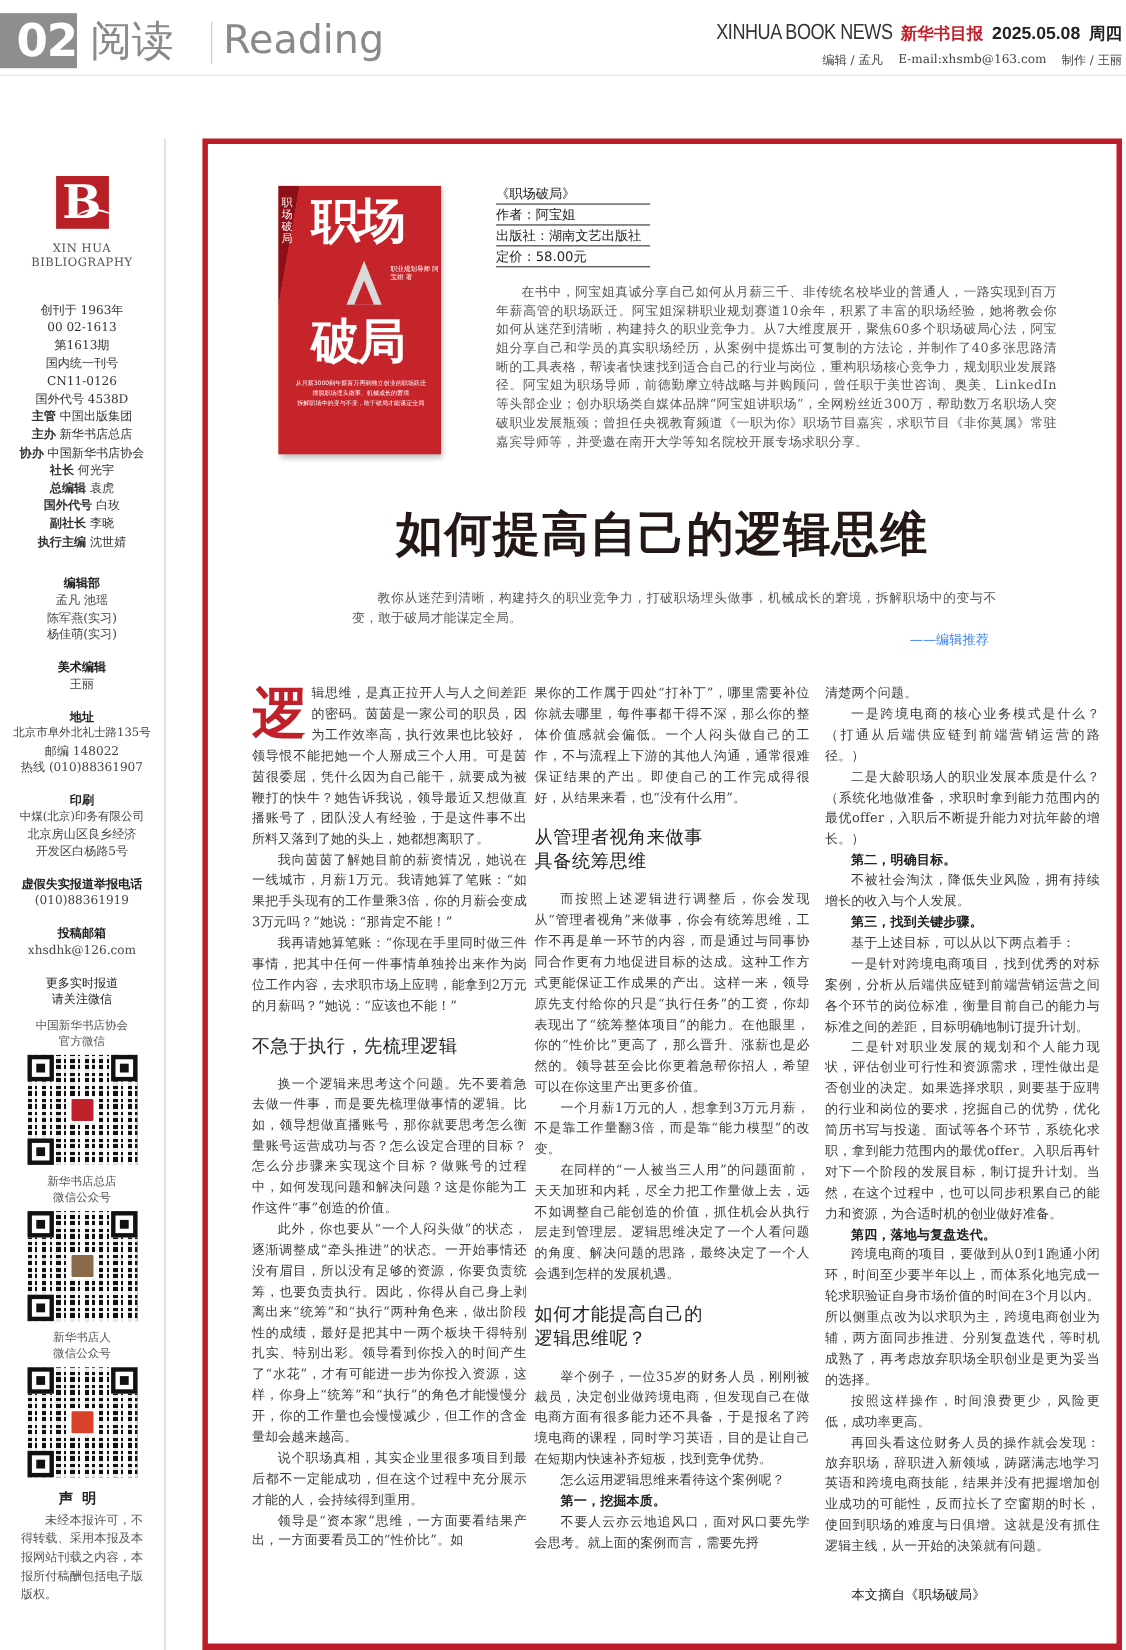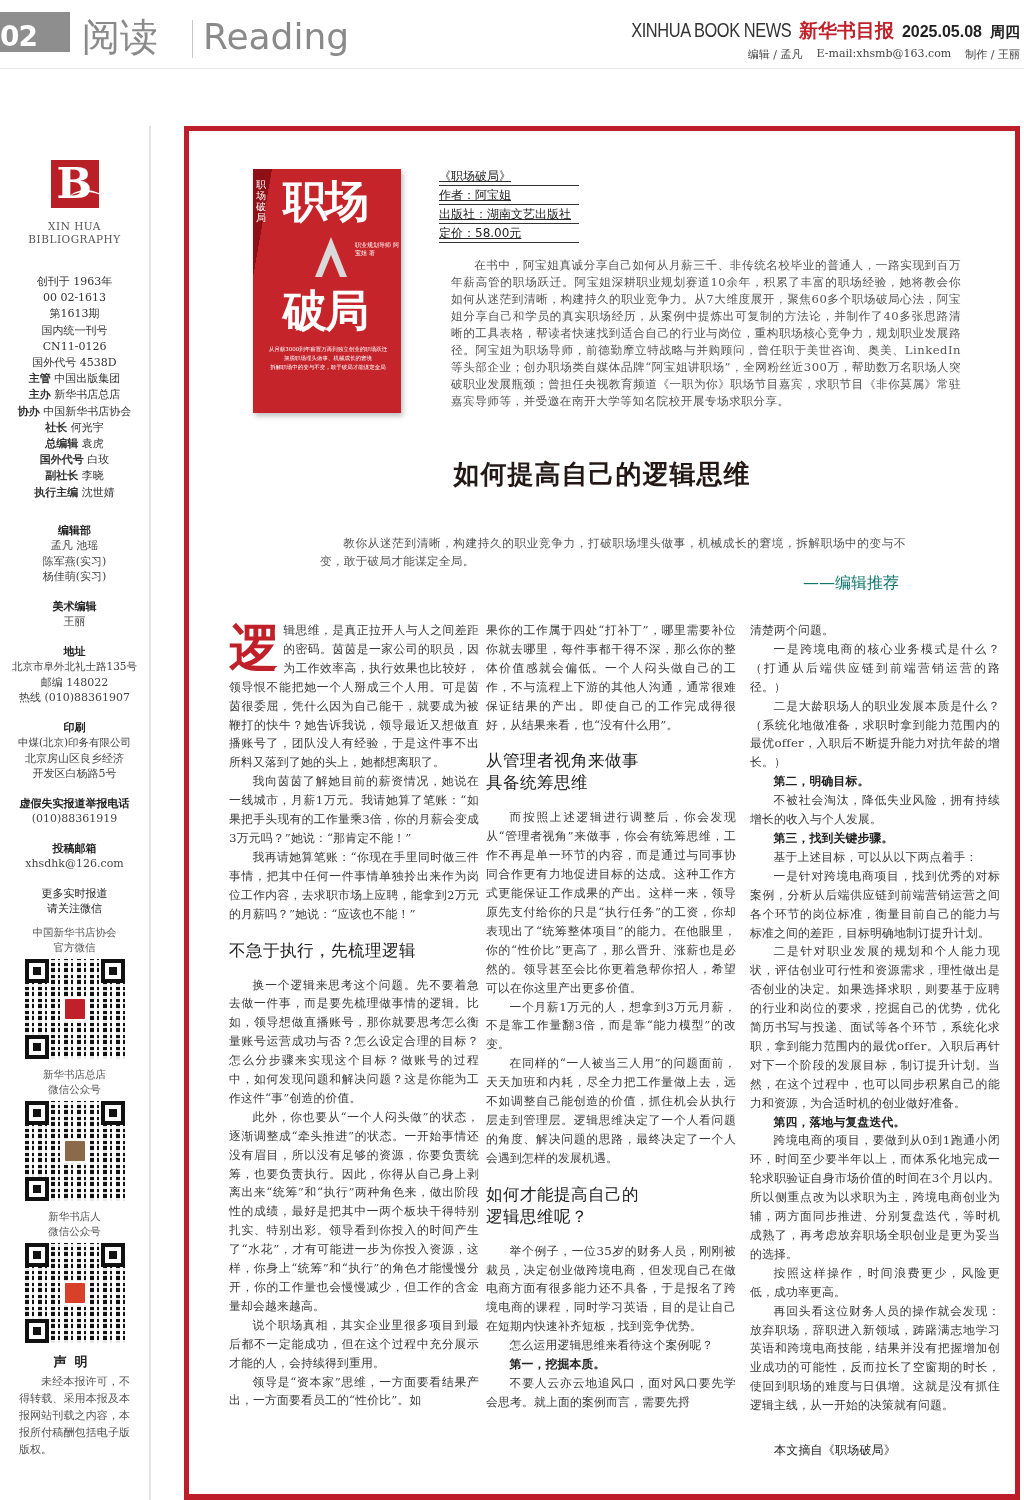--- a/index.html
+++ b/index.html
@@ -1,28 +1,28 @@
 <!DOCTYPE html>
 <html><head>
 <meta charset="utf-8">
 <style>
   * { box-sizing: border-box; margin: 0; padding: 0; }
   html, body { width: 1024px; height: 1500px; background: #ffffff; overflow: hidden; }
   body { position: relative; font-family: "DejaVu Serif", "Liberation Serif", serif; color: #2a2a2a; }
 
   
   .hdr { position: absolute; left: 0; top: 0; width: 1024px; height: 62px; }
-  .hdr-num { position: absolute; left: 0; top: 12px; width: 70px; height: 40px; background: #8e8e8e; color: #fff;
-    font-family: "DejaVu Sans", sans-serif; font-weight: bold; font-size: 28px; line-height: 50px; text-align: left; letter-spacing: -1px; }
+  .hdr-num { position: absolute; left: 0; top: 12px; width: 70px; height: 50px; background: #8e8e8e; color: #fff;
+    font-family: "DejaVu Sans", sans-serif; font-weight: bold; font-size: 41px; line-height: 50px; text-align: right; letter-spacing: -1px; }
   .hdr-cn { position: absolute; left: 82px; top: 14px; font-family: "DejaVu Sans", sans-serif; font-size: 38px; color: #8a8a8a; line-height: 46px; }
   .hdr-sep { position: absolute; left: 192px; top: 20px; width: 1px; height: 38px; background: #c8c8c8; }
   .hdr-en { position: absolute; left: 203px; top: 14px; font-family: "DejaVu Sans", sans-serif; font-size: 36px; color: #8a8a8a; line-height: 46px; }
   .hdr-right { position: absolute; right: 4px; top: 18px; display: flex; align-items: baseline; gap: 8px; }
   .hdr-brand-en { font-family: "Liberation Sans", sans-serif; font-size: 20px; color: #333; letter-spacing: -0.5px; transform: scaleX(0.82); transform-origin: right; }
-  .hdr-brand-cn { font-family: "DejaVu Serif", serif; font-size: 19px; color: #c0202a; font-weight: bold; }
+  .hdr-brand-cn { font-family: "DejaVu Serif", serif; font-size: 15px; color: #c0202a; font-weight: bold; }
   .hdr-date { font-family: "Liberation Sans", sans-serif; font-size: 16px; font-weight: bold; color: #222; }
   .hdr-week { font-family: "DejaVu Sans", sans-serif; font-size: 15px; font-weight: bold; color: #222; }
   .hdr-sub { position: absolute; right: 4px; top: 47px; font-size: 11px; color: #444; display: flex; gap: 14px; }
   .hdr-rule { position: absolute; left: 0; top: 68px; width: 1024px; height: 1px; background: #e6e6e6; }
 
   
   .side { position: absolute; left: 0; top: 126px; width: 151px; height: 1374px; border-right: 2px solid #e2e2e2; text-align: center; }
   .logo { margin: 34px auto 0; width: 48px; height: 48px; background: #b81f26; position: relative; overflow: hidden; }
   .logo .b { position: absolute; left: 6px; top: 2px; color: #fff; font-family: "DejaVu Serif", serif; font-weight: bold; font-size: 42px; line-height: 44px; }
   .logo .pg { position: absolute; left: 18px; top: 30px; width: 34px; height: 18px; border-top: 2px solid #fff; border-radius: 50% 50% 0 0; }
@@ -50,27 +50,27 @@
   .cover { position: absolute; left: 64px; top: 38px; width: 148px; height: 244px;
     background: linear-gradient(100deg, #8e1016 0 10%, #c6242b 10% 100%); box-shadow: 2px 3px 5px rgba(0,0,0,0.25); padding-left: 31px; }
   .cover .spine { position: absolute; left: 3px; top: 10px; width: 12px; color: #fff; font-size: 10px; line-height: 11px; font-family: "DejaVu Sans", sans-serif; }
   .cover .t1 { position: absolute; left: 30px; top: 8px; color: #fff; font-family: "DejaVu Sans", sans-serif; font-weight: bold; font-size: 44px; line-height: 48px; letter-spacing: -2px; }
   .cover .t2 { position: absolute; left: 30px; top: 118px; color: #fff; font-family: "DejaVu Sans", sans-serif; font-weight: bold; font-size: 44px; line-height: 48px; letter-spacing: -2px; }
   .cover .tri { position: absolute; left: 62px; top: 68px; width: 0; height: 0; border-left: 16px solid transparent; border-right: 16px solid transparent; border-bottom: 40px solid #d9d9d9; }
   .cover .tri2 { position: absolute; left: 69px; top: 86px; width: 0; height: 0; border-left: 9px solid transparent; border-right: 9px solid transparent; border-bottom: 22px solid #c6242b; }
   .cover .au { position: absolute; left: 102px; top: 72px; color: #fff; font-size: 6px; line-height: 8px; font-family: "DejaVu Sans", sans-serif; }
   .cover .lines { position: absolute; left: 10px; top: 176px; width: 130px; color: #fff; font-size: 5.5px; line-height: 9px; text-align: center; font-family: "DejaVu Sans", sans-serif; }
 
-  .info { position: absolute; left: 250px; top: 36px; width: 140px; text-decoration: underline; }
+  .info { position: absolute; left: 262px; top: 36px; width: 140px; }
   .info div { font-family: "DejaVu Sans", sans-serif; font-size: 12px; color: #222; line-height: 17px; border-bottom: 1px solid #333; padding-top: 1px; }
   .intro { position: absolute; left: 262px; top: 126px; width: 510px; font-size: 11.6px; line-height: 17px; color: #555; text-align: justify; letter-spacing: 0.5px; text-indent: 2em; }
 
-  .title { position: absolute; left: 0; width: 826px; top: 326px; text-align: center; font-family: "DejaVu Sans", sans-serif; font-size: 26px; color: #231815; letter-spacing: 1px; }
+  .title { position: absolute; left: 0; width: 826px; top: 326px; text-align: center; font-family: "DejaVu Sans", sans-serif; font-size: 43px; color: #231815; letter-spacing: 1px; }
   .lead { position: absolute; left: 131px; top: 403px; width: 586px; font-size: 11.6px; line-height: 18px; color: #555; text-align: justify; text-indent: 2em; letter-spacing: 0.3px; }
-  .lead-sig { position: absolute; right: 116px; top: 442px; font-family: "DejaVu Sans", sans-serif; font-size: 16px; color: #0f766e; }
+  .lead-sig { position: absolute; right: 116px; top: 442px; font-family: "DejaVu Sans", sans-serif; font-size: 12px; color: #3b82f6; }
 
   .col { position: absolute; top: 490px; width: 250px; font-size: 11.8px; line-height: 18.9px; color: #3a3a3a; text-align: justify; letter-spacing: 0.2px; }
   .c1 { left: 40px; } .c2 { left: 297px; } .c3 { left: 561px; }
   .col p { text-indent: 2em; }
   .col p.noind { text-indent: 0; }
   .col p.bold { font-family: "DejaVu Sans", sans-serif; font-weight: bold; color: #222; font-size: 11.8px; }
   .col h3 { font-family: "DejaVu Sans", sans-serif; font-weight: normal; font-size: 16.5px; color: #222; text-align: left; line-height: 22px; margin: 16px 0 14px; letter-spacing: 0.5px; }
   .dropcap { float: left; font-family: "DejaVu Serif", serif; font-size: 50px; line-height: 50px; color: #c0202a; font-weight: bold; margin: 2px 4px 0 0; }
   .source { margin-top: 26px; font-family: "DejaVu Sans", sans-serif; font-size: 12px; color: #222; text-indent: 2em; }
 </style>

